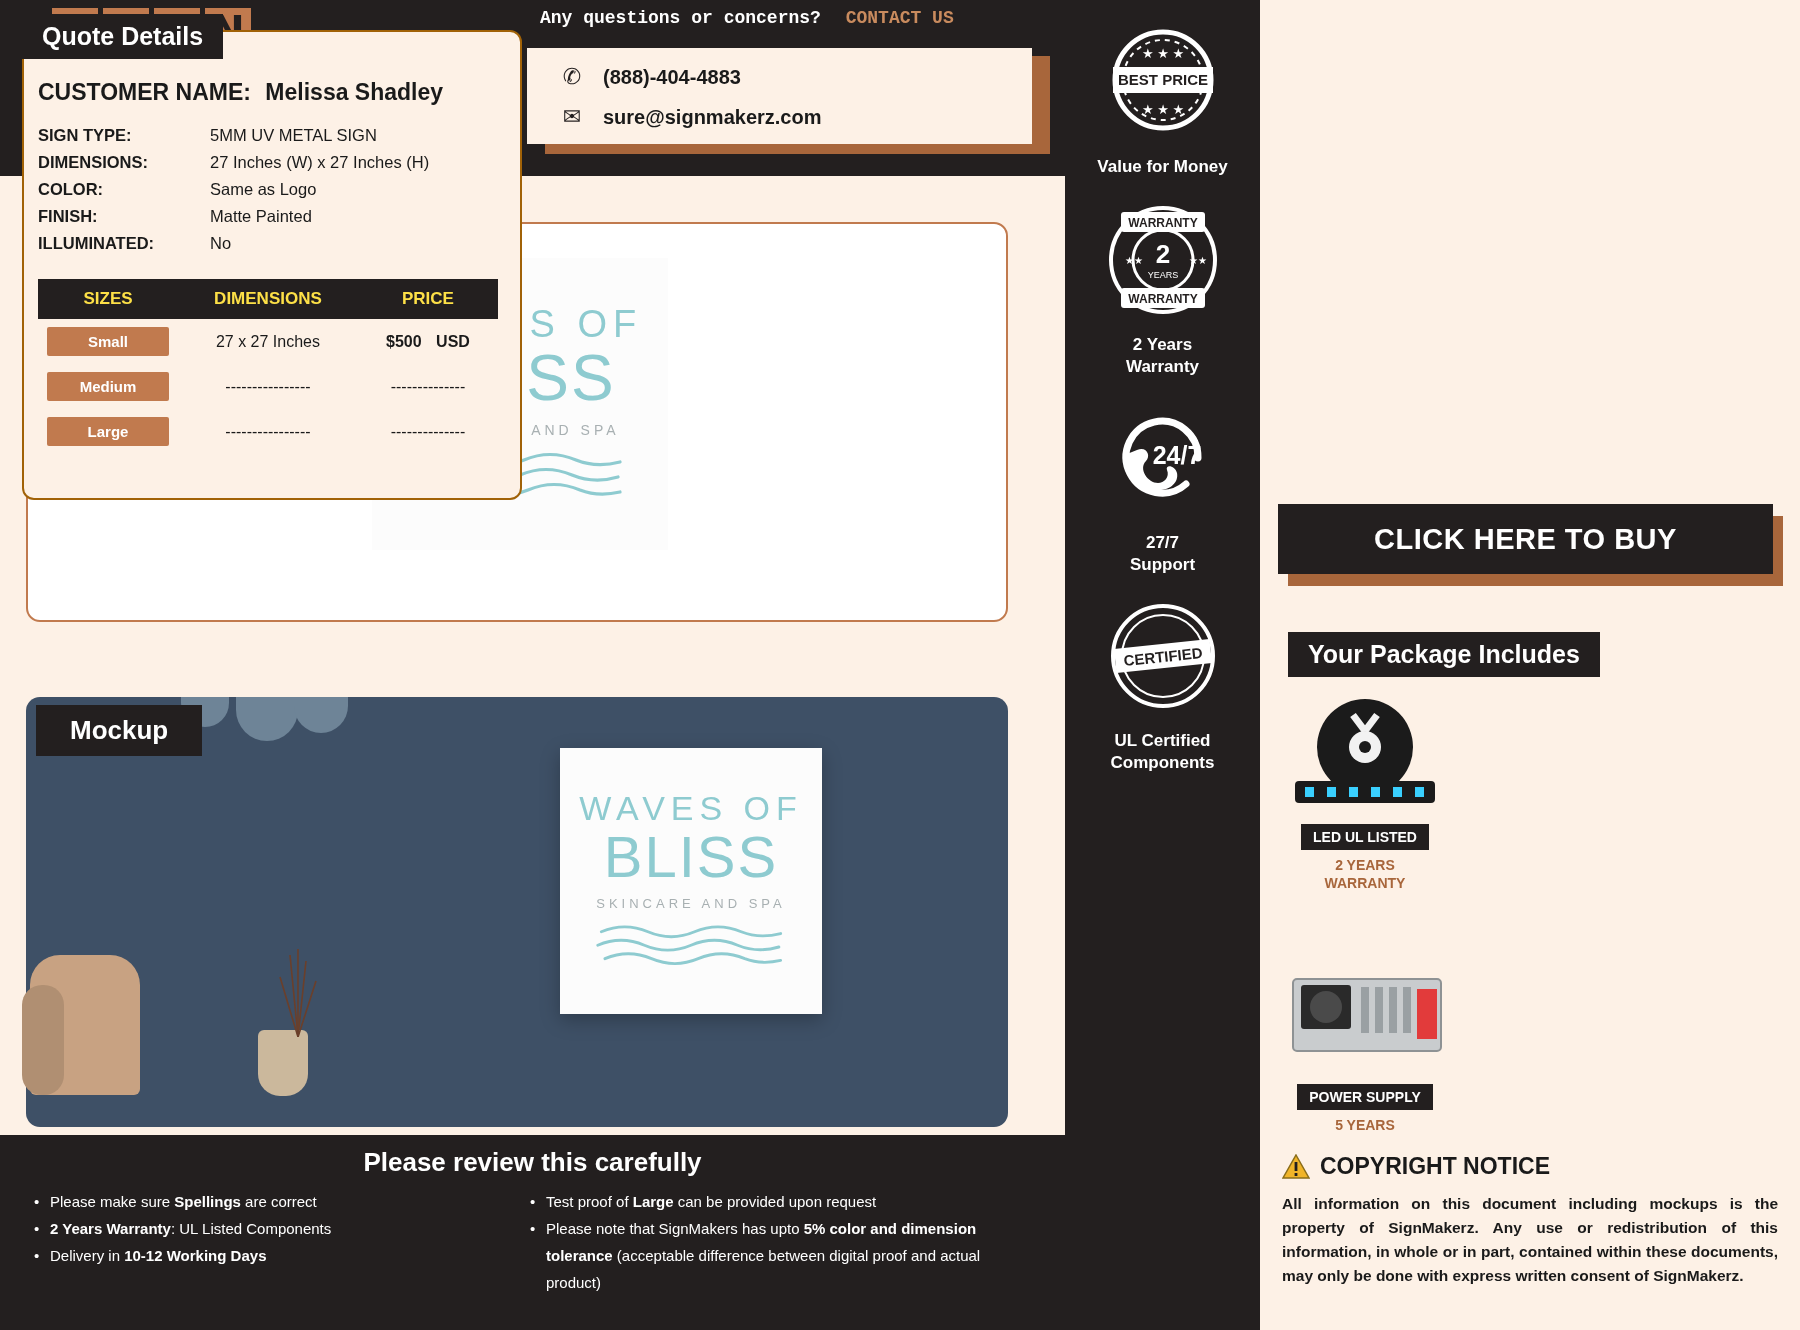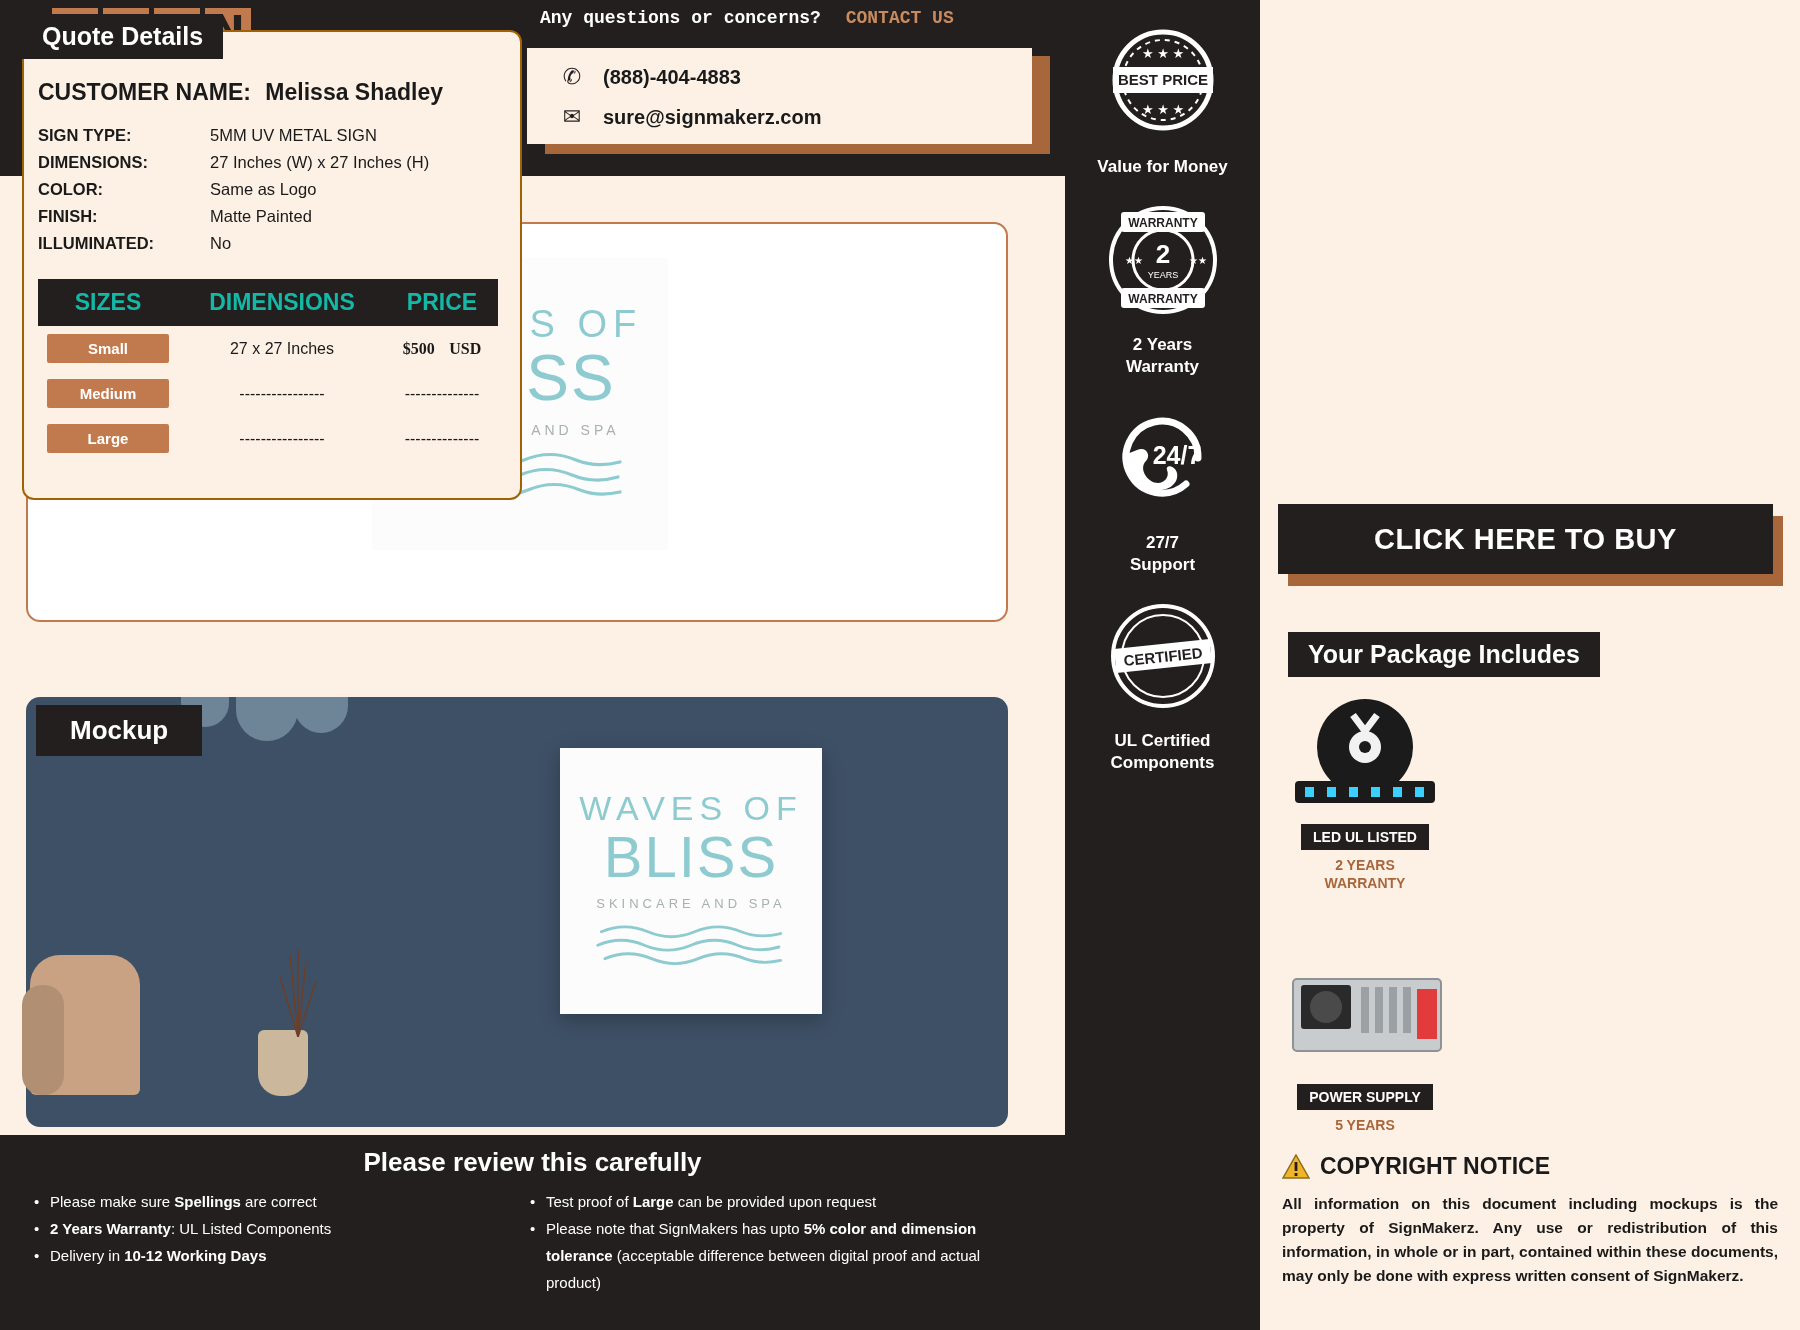--- a/index.html
+++ b/index.html
@@ -134,29 +134,29 @@
   }
   .cust-name { font-size: 23px; font-weight: bold; color: #1a1a1a; margin: 20px 0 0 14px; }
   .cust-name .val { margin-left: 8px; }
   .spec { margin: 16px 0 0 14px; }
   .spec-row { display: flex; font-size: 16.5px; line-height: 27px; }
   .spec-row .k { width: 172px; font-weight: bold; color: #1a1a1a; }
   .spec-row .v { color: #1a1a1a; }
 
   .sizes-table { margin: 22px 14px 0 14px; width: 460px; border-collapse: collapse; }
   .sizes-table thead th {
-    background: #231f1f; color: #14b8a6; font-size: 23px; padding: 10px 0; font-weight: bold;
+    background: #231f1f; color: #fde047; font-size: 17px; padding: 10px 0; font-weight: bold;
   }
   .sizes-table td { padding: 8px 0; text-align: center; font-size: 16px; color: #1a1a1a; }
   .sizes-table td.sz { width: 140px; }
   .sz-pill {
     background: #c17a4e; color: #ffffff; font-size: 15px; font-weight: bold;
     display: block; width: 122px; margin: 0 auto; padding: 6px 0; border-radius: 2px;
   }
-  .price-b { font-weight: bold; font-family: Liberation Serif, serif; }
+  .price-b { font-weight: bold; }
 
   .buy-shadow { position: absolute; left: 1288px; top: 516px; width: 495px; height: 70px; background: #a8663b; }
   .buy-btn {
     position: absolute; left: 1278px; top: 504px; width: 495px; height: 70px;
     background: #231f1f; color: #ffffff; font-size: 29px; font-weight: bold;
     display: flex; align-items: center; justify-content: center; letter-spacing: .5px;
   }
 
   .pkg-head { position: absolute; left: 1288px; top: 632px; }
   .pkg-grid { position: absolute; left: 1240px; top: 690px; width: 500px; display: flex; flex-wrap: wrap; gap: 44px; }

